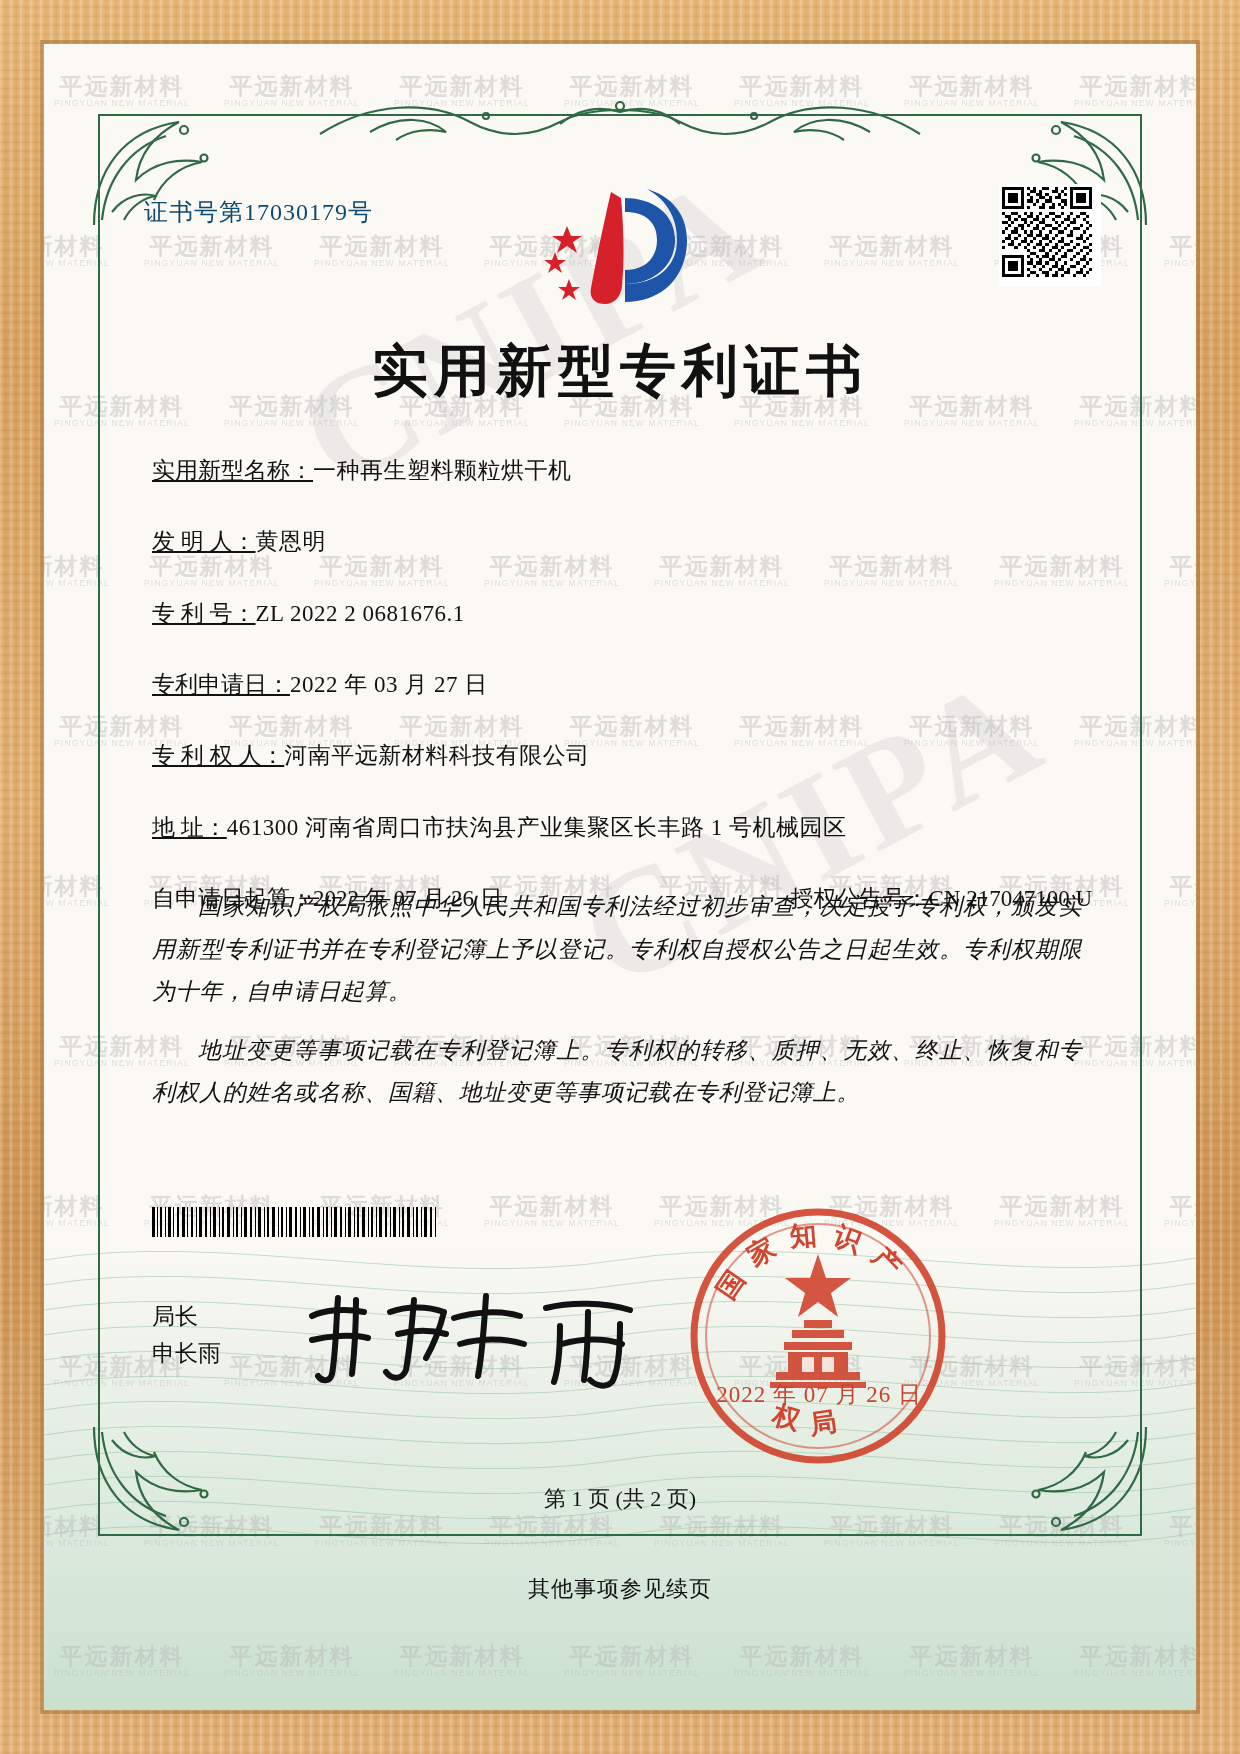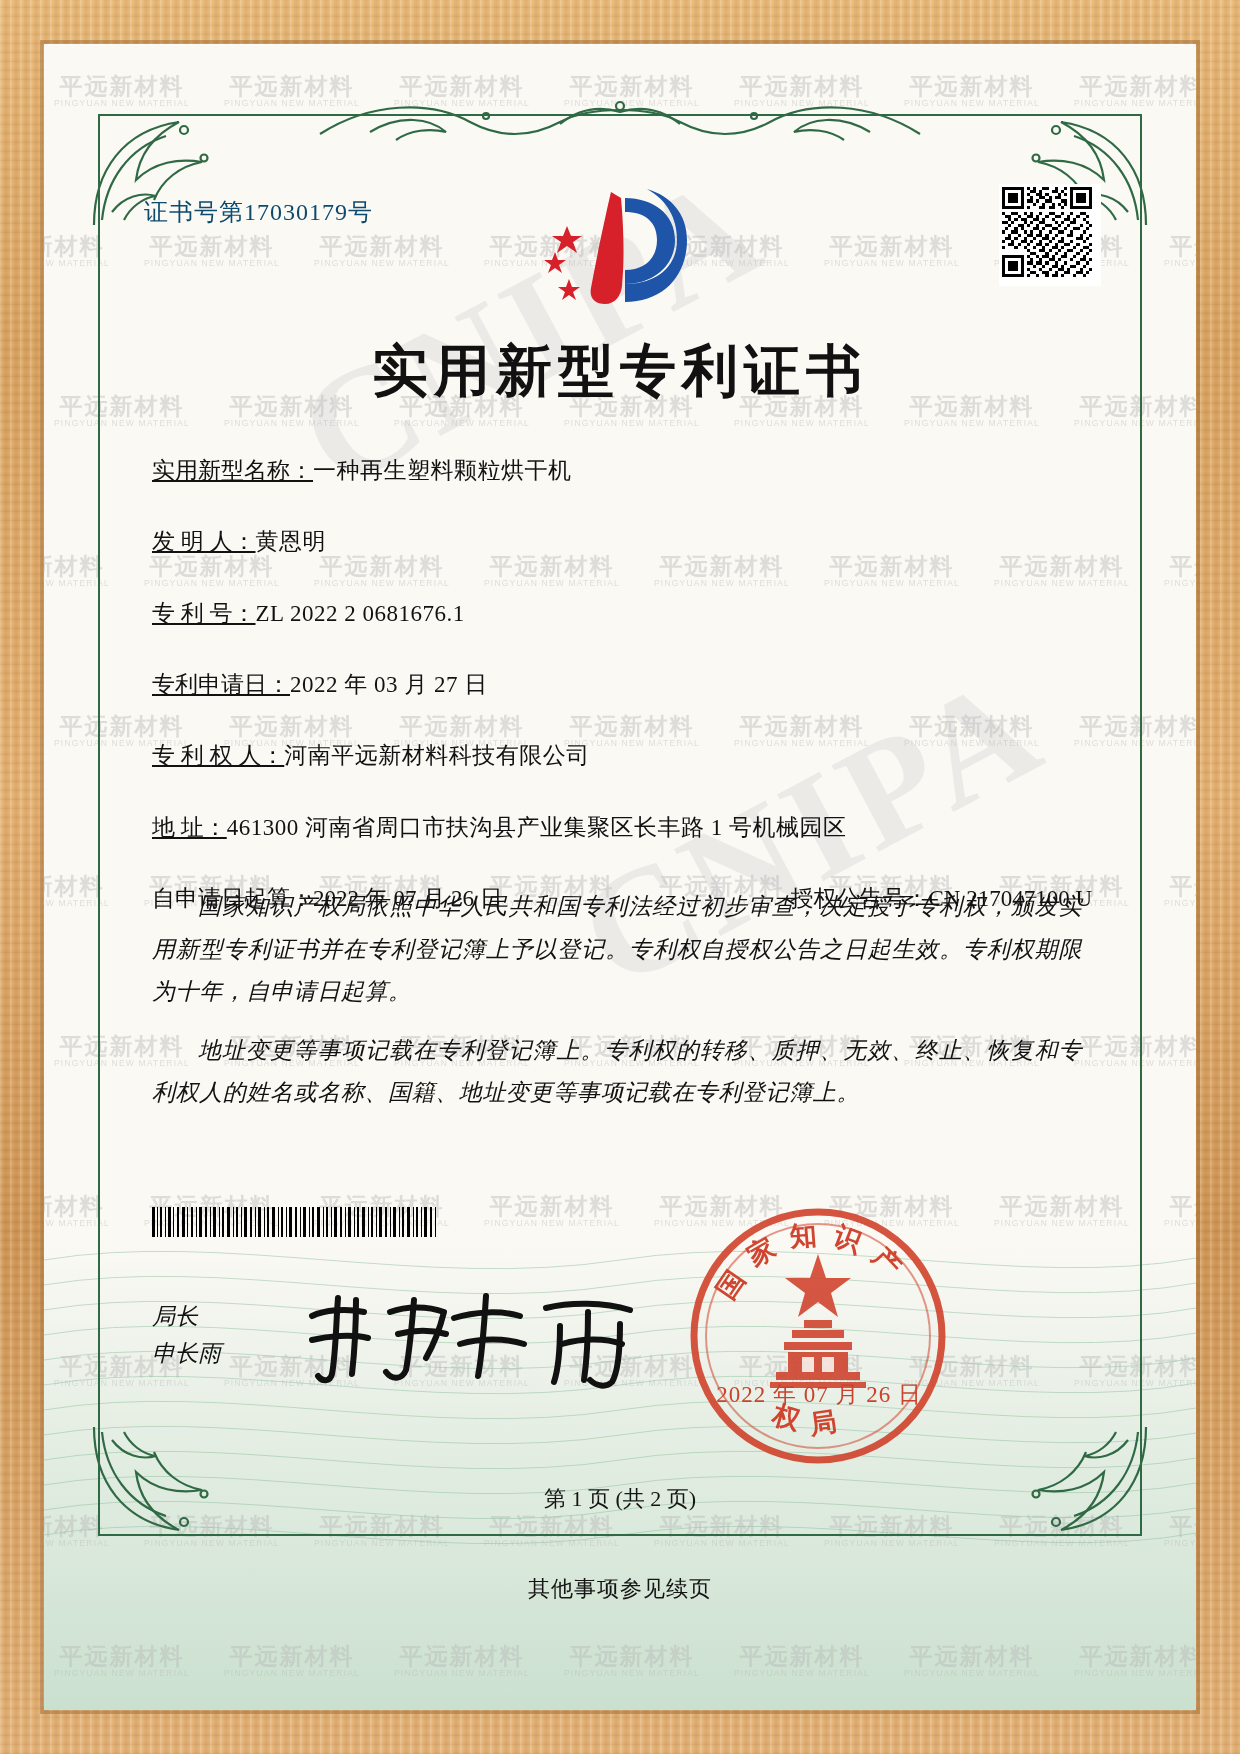--- a/index.html
+++ b/index.html
@@ -240,21 +240,20 @@
     position: absolute;
     left: 108px; top: 1163px;
     width: 320px; height: 30px;
   }
   .sig-block {
     position: absolute;
     left: 108px; top: 1255px;
     font-size: 23px;
     color: #121212;
     line-height: 1.6;
-    font-style: italic;
   }
   .signature {
     position: absolute;
     left: 250px; top: 1238px;
     width: 380px; height: 110px;
     color: #111;
   }
   .seal {
     position: absolute;
     left: 640px; top: 1158px;

